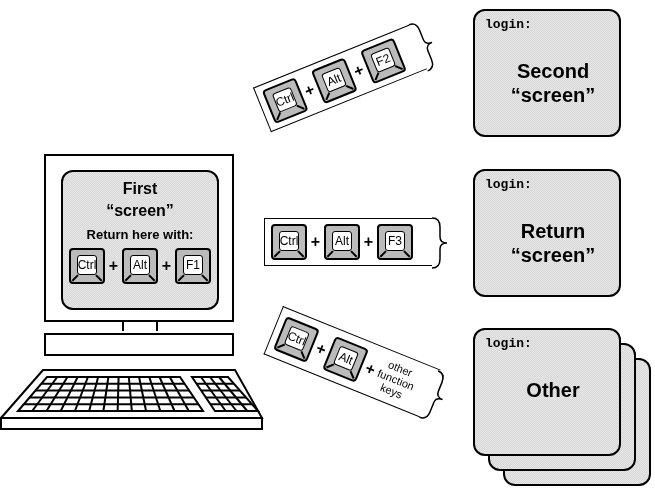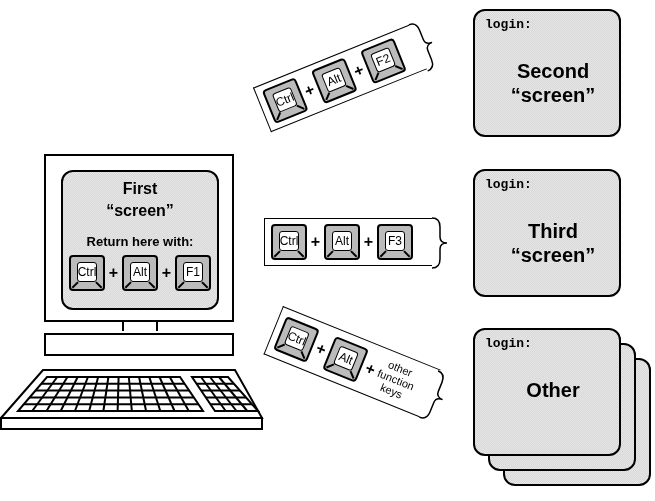--- a/index.html
+++ b/index.html
@@ -40,21 +40,21 @@
   .login .prompt { font-family:"Liberation Mono", monospace; font-weight:bold; font-size:13px; position:absolute; left:10px; top:6px; }
   .login .title { position:absolute; left:0; right:0; top:48px; text-align:center; font-weight:bold; font-size:20px; line-height:24px;margin-left:12px; }
 </style>
 </head>
 <body>
 
 <div class="abs" id="monitor">
   <div class="abs stipple" id="first-screen">
     <div class="scr-title" style="margin-top:6px">First</div>
     <div class="scr-title">“screen”</div>
-    <div style="text-align:center;font-weight:bold;font-size:13px;margin-top:12px">Return here with:</div>
+    <div style="text-align:center;font-weight:bold;font-size:13px;margin-top:5px">Return here with:</div>
     <div class="keyrow" style="justify-content:center;margin-top:6px">
       <div class="key">
           <div class="cap">Ctrl</div>
         </div>
       <div class="plus">+</div>
       <div class="key">
           <div class="cap">Alt</div>
         </div>
       <div class="plus">+</div>
       <div class="key">
@@ -163,21 +163,21 @@
   <div class="prompt">login:</div>
   <div class="title">
     <div>Second</div>
     <div>“screen”</div>
   </div>
 </div>
 
 <div class="abs login stipple" style="left:473px;top:169px">
   <div class="prompt">login:</div>
   <div class="title">
-    <div>Third</div>
+    <div>Return</div>
     <div>“screen”</div>
   </div>
 </div>
 
 <div class="abs login stipple" style="left:503px;top:358px"></div>
 <div class="abs login stipple" style="left:488px;top:343px"></div>
 <div class="abs login stipple" style="left:473px;top:328px">
   <div class="prompt">login:</div>
   <div class="title">
     <div>Other</div>

